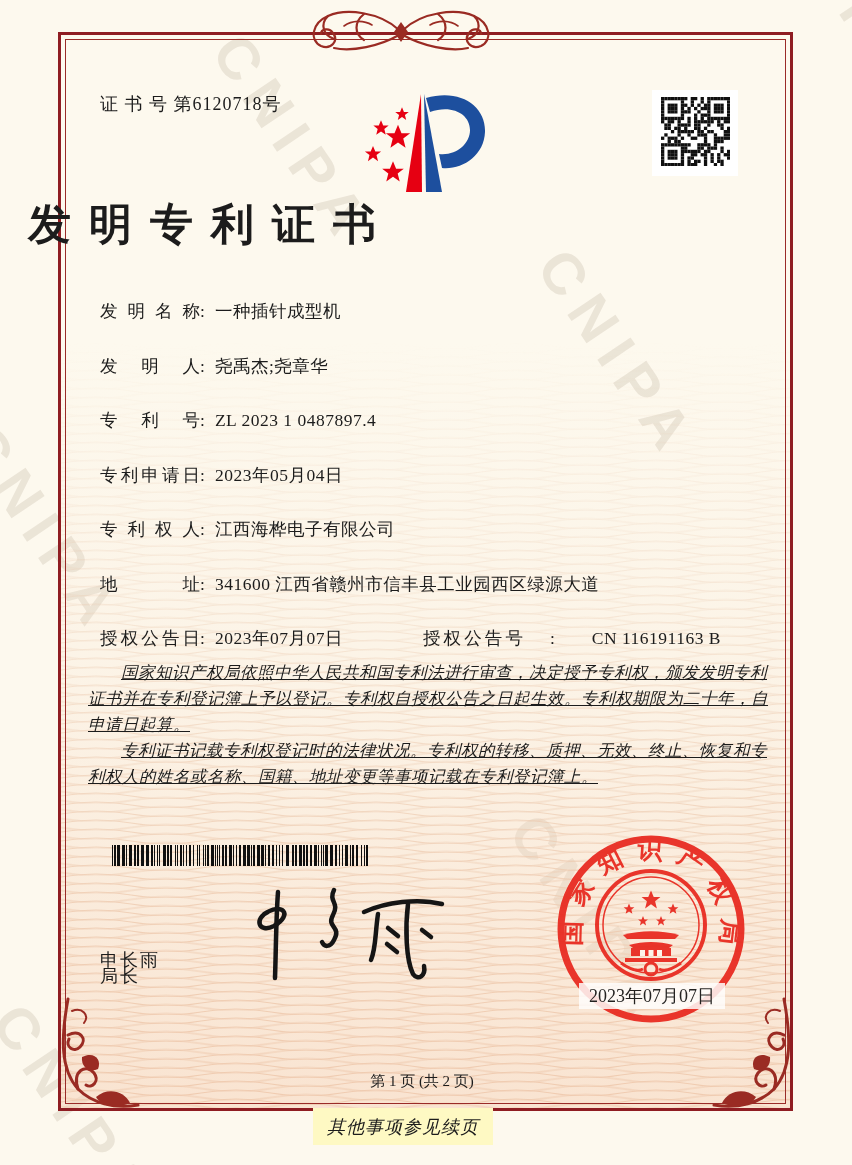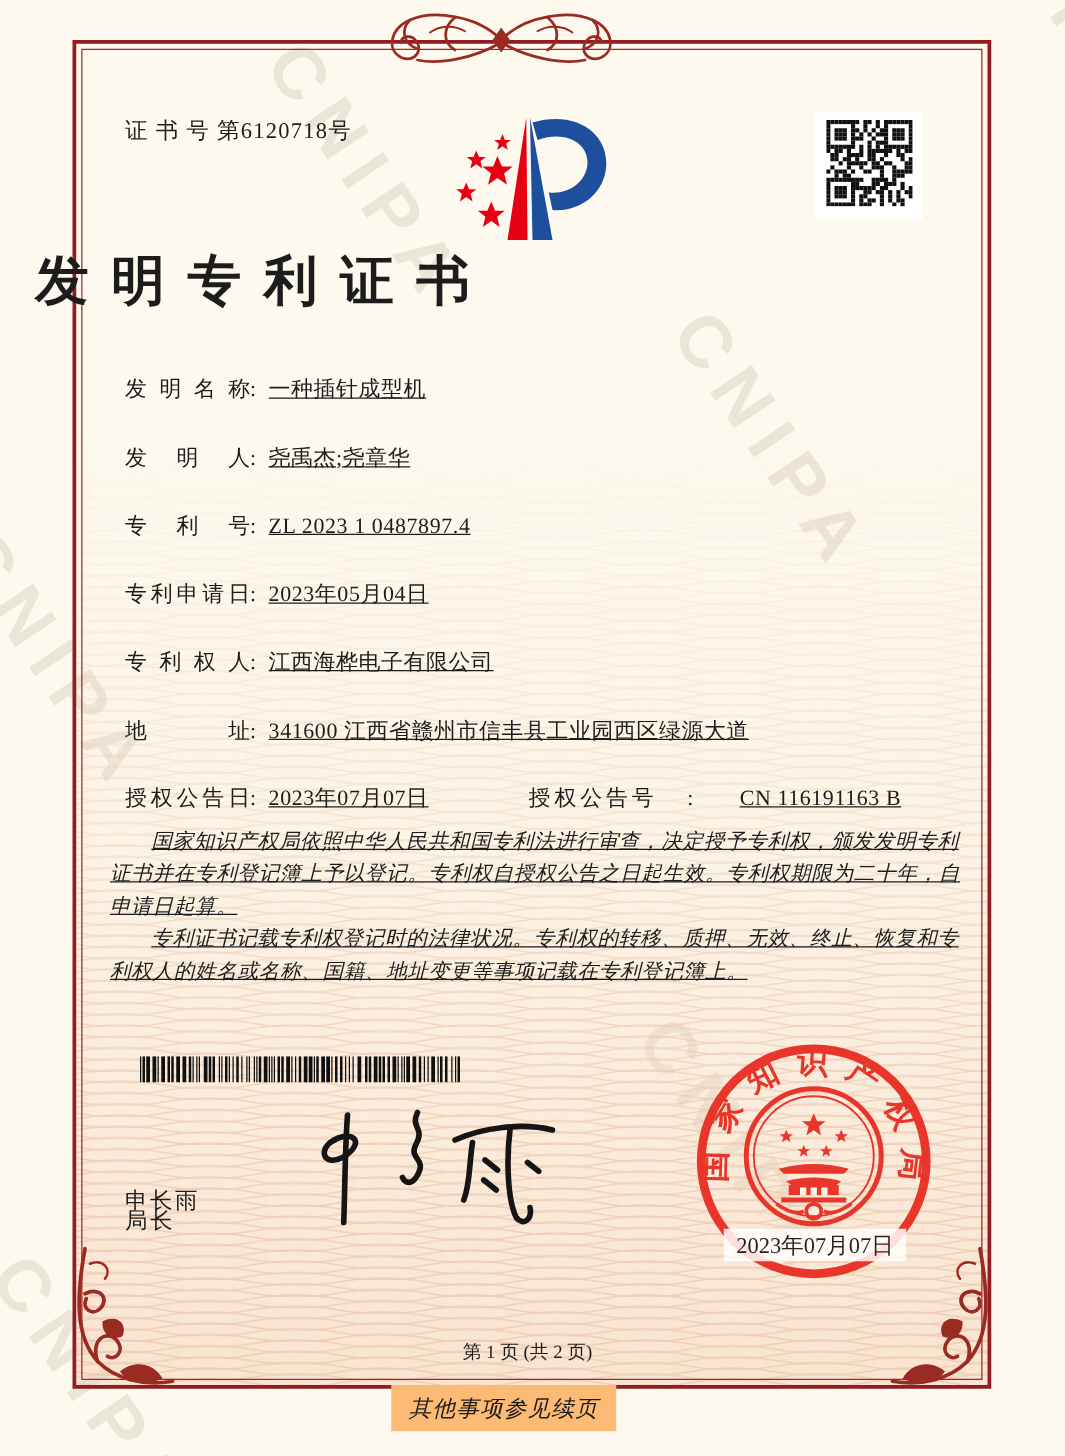--- a/index.html
+++ b/index.html
@@ -44,38 +44,38 @@
     font-size:43px; font-weight:bold; letter-spacing:18px; padding-left:28px; box-sizing:border-box;
   }
   
   .fields{position:absolute; left:100px; top:299px; width:670px; display:flex; flex-direction:column; gap:30.5px; font-size:17.5px;}
   .frow{display:flex; align-items:baseline; white-space:nowrap;}
   .flabel{
     display:inline-block; width:100px; text-align:justify; text-align-last:justify;
     -moz-text-align-last:justify;
   }
   .colon{margin-right:10px;}
-  .fvalue{letter-spacing:.5px;text-decoration:underline;}
+  .fvalue{letter-spacing:.5px;}
   .pair2{margin-left:80px; display:flex; align-items:baseline;gap:27px;}
   
   .paras{
     position:absolute; left:88px; top:660px; width:682px;
     font-style:italic; font-size:16.5px; line-height:26px; letter-spacing:.5px;text-decoration:underline;
   }
   .paras p{margin:0; text-indent:2em;}
   
   .barcode{position:absolute; left:112px; top:845px; width:260px; height:21px;}
   .director-title{position:absolute; left:100px; top:964px; font-size:18px; letter-spacing:2px; font-family:"Liberation Sans","DejaVu Sans",sans-serif;}
   .director-name{position:absolute; left:100px; top:948px; font-size:18px; letter-spacing:2px; font-family:"Liberation Sans","DejaVu Sans",sans-serif;}
   .signature{position:absolute; left:238px; top:878px;}
   .seal{position:absolute; left:553px; top:831px;}
   .pageno{position:absolute; left:0; top:1072px; width:844px; text-align:center; font-size:15px;}
   .contbox{
     position:absolute; left:313px; top:1108px; width:180px; height:37px;
-    background:#fdba74; display:flex; align-items:center; justify-content:center;
+    background:#fef9c3; display:flex; align-items:center; justify-content:center;
     font-style:italic; font-size:18px; letter-spacing:1px;
   }
 </style>
 </head>
 <body>
 
 <div class="page">
 
   <div class="wm" style="left:175px; top:105px;">CNIPA</div>
   <div class="wm" style="left:500px; top:320px;">CNIPA</div>

